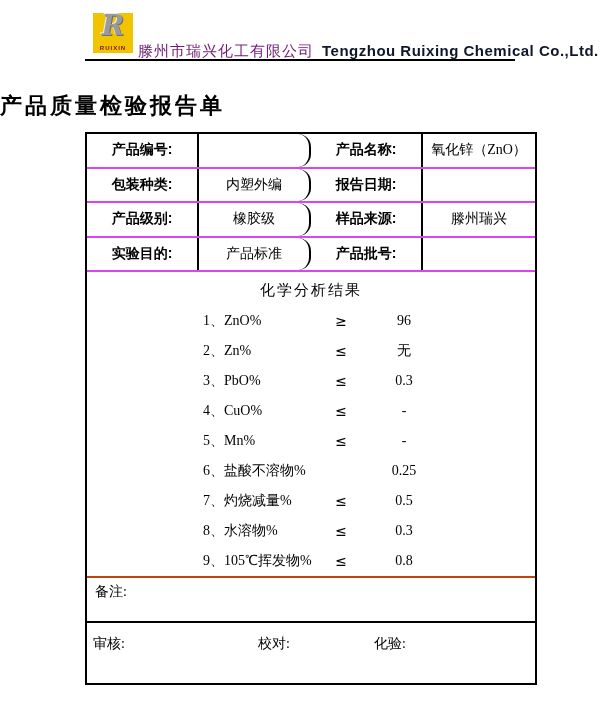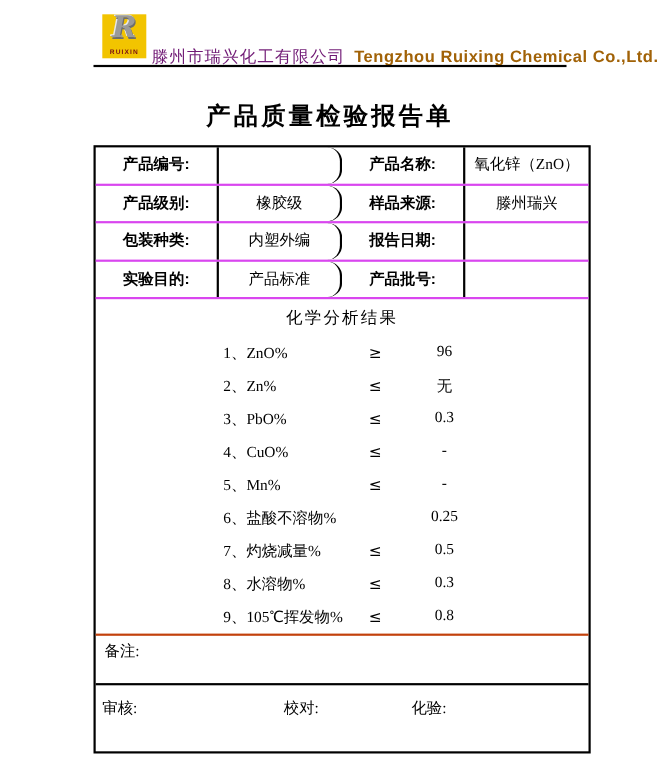--- a/index.html
+++ b/index.html
@@ -25,27 +25,27 @@
     font-family:"Liberation Sans", sans-serif; font-weight:bold;
     font-size:6px; letter-spacing:1px; color:#7b1113;
   }
   .company { position:absolute; left:138px; top:42px; white-space:nowrap; }
   .company-cn {
     font-family:"Liberation Serif", serif; font-size:15px; color:#701a75;
     letter-spacing:1px; margin-right:8px;
   }
   .company-en {
     font-family:"Liberation Sans", sans-serif; font-weight:bold;
-    font-size:15px; color:#a16207; letter-spacing:0.5px;
+    font-size:15px; color:#0f172a; letter-spacing:0.5px;
   }
   .hdr-line { position:absolute; left:85px; top:59px; width:430px; height:2px; background:#000; }
 
   
   .page-title {
-    position:absolute; left:0; top:91px; width:600px; text-align:center;
+    position:absolute; left:0; top:91px; width:600px; text-align:left;
     font-family:"Liberation Sans", sans-serif; font-weight:bold;
     font-size:22px; letter-spacing:3px;
   }
 
   
   .tbl {
     position:absolute; left:85px; top:132px; width:452px; height:553px;
     border:2px solid #000; box-sizing:border-box; font-size:14px;
   }
   .info-row { display:flex; height:34.5px; border-bottom:2px solid #d946ef; box-sizing:border-box; }
@@ -91,31 +91,31 @@
 <div class="tbl">
 
   <div class="info-row">
     <div class="cell lab">产品编号:</div>
     <div class="cell val"></div>
     <div class="cell lab">产品名称:</div>
     <div class="cell val val-last">氧化锌（ZnO）</div>
   </div>
 
   <div class="info-row">
+    <div class="cell lab">包装种类:</div>
+    <div class="cell val">内塑外编</div>
+    <div class="cell lab">报告日期:</div>
+    <div class="cell val val-last"></div>
+  </div>
+
+  <div class="info-row">
     <div class="cell lab">产品级别:</div>
     <div class="cell val">橡胶级</div>
     <div class="cell lab">样品来源:</div>
     <div class="cell val val-last">滕州瑞兴</div>
-  </div>
-
-  <div class="info-row">
-    <div class="cell lab">包装种类:</div>
-    <div class="cell val">内塑外编</div>
-    <div class="cell lab">报告日期:</div>
-    <div class="cell val val-last"></div>
   </div>
 
   <div class="info-row">
     <div class="cell lab">实验目的:</div>
     <div class="cell val">产品标准</div>
     <div class="cell lab">产品批号:</div>
     <div class="cell val val-last"></div>
   </div>
 
   <div class="analysis">

